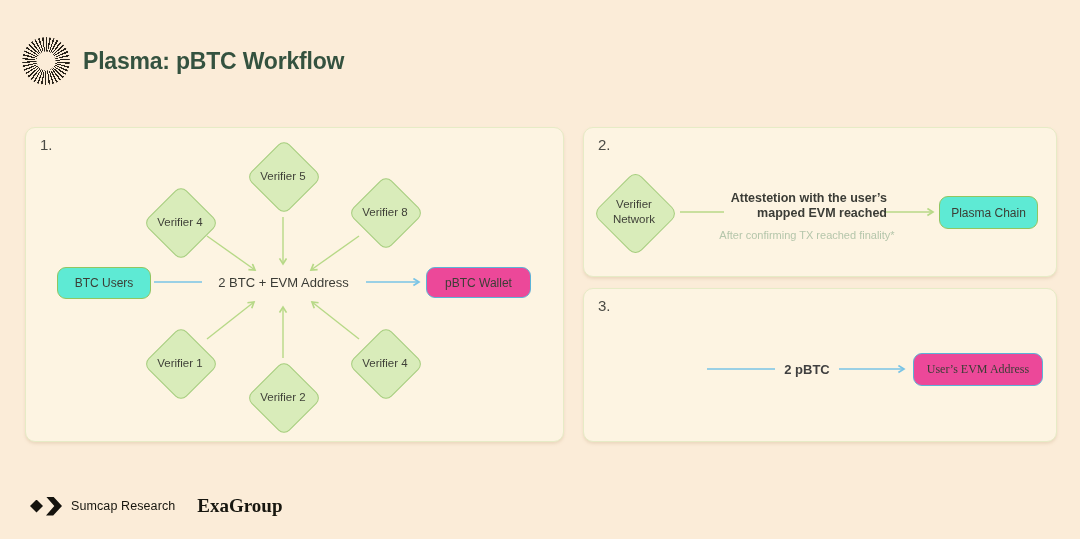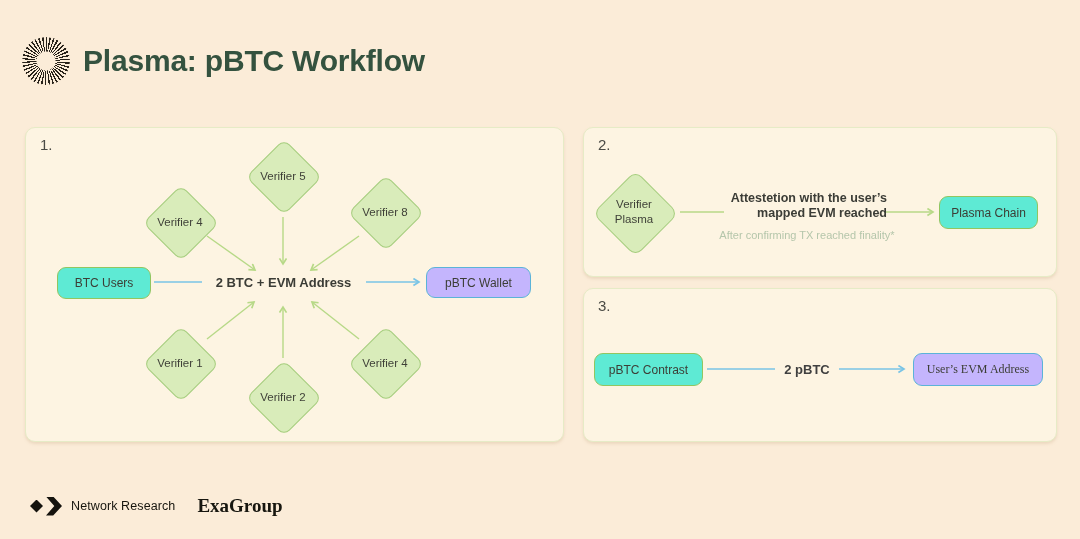--- a/index.html
+++ b/index.html
@@ -12,21 +12,21 @@
 
   
   .header { position:absolute; left:22px; top:37px; display:flex; align-items:center; gap:13px; }
   .spiral-logo {
     width:48px; height:48px; border-radius:50%;
     background:repeating-conic-gradient(#28221a 0deg 4deg, transparent 4deg 9.5deg);
     -webkit-mask:radial-gradient(circle, transparent 0 9px, #000 10px);
     mask:radial-gradient(circle, transparent 0 9px, #000 10px);
     transform:rotate(8deg);
   }
-  .page-title { font-size:30px; font-weight:700; color:#34523f; letter-spacing:-0.2px; }
+  .page-title { font-size:23px; font-weight:700; color:#34523f; letter-spacing:-0.2px; }
 
   
   .panel {
     position:absolute; background:#fdf4e2;
     border:1px solid #e6ebc6; border-radius:10px;
     box-shadow:0 2px 3px rgba(190,160,120,0.25);
   }
   #panel1 { left:25px;  top:127px; width:537px; height:313px; }
   #panel2 { left:583px; top:127px; width:472px; height:148px; }
   #panel3 { left:583px; top:288px; width:472px; height:152px; }
@@ -61,33 +61,33 @@
     display:flex; align-items:center; justify-content:center;
     font-size:11.5px; text-align:center; line-height:1.3;
   }
 
   
   .node {
     position:absolute; display:flex; align-items:center; justify-content:center;
     border-radius:9px; font-size:12px; color:#3c3e36;
   }
   .node.green { background:#5eead4; border:1.5px solid #92c560; }
-  .node.blue  { background:#c4b5fd; border:1.5px solid #5bb3d8; }
+  .node.blue  { background:#ec4899; border:1.5px solid #5bb3d8; }
 
   #btc-users      { left:31px;  top:139px; width:92px;  height:30px; }
   #pbtc-wallet    { left:400px; top:139px; width:103px; height:29px; }
   #plasma-chain   { left:355px; top:68px;  width:97px;  height:31px; }
   #pbtc-contrast  { left:10px;  top:64px;  width:107px; height:31px; }
   #users-evm      { left:329px; top:64px;  width:128px; height:31px;font-family:Liberation Serif, serif; }
 
   
   .center-label {
     position:absolute; left:155px; top:140px; width:205px; height:29px;
     display:flex; align-items:center; justify-content:center;
-    font-size:13px; font-weight:700; color:#3b3c36; white-space:nowrap;
+    font-size:13px; font-weight:400; color:#3b3c36; white-space:nowrap;
   }
   .attest-label {
     position:absolute; left:143px; top:63px; width:160px;
     text-align:right; font-size:12.5px; font-weight:700; color:#3b3c36; line-height:15px;
     white-space:nowrap;
   }
   .attest-note {
     position:absolute; left:123px; top:101px; width:200px;
     text-align:center; font-size:11px; color:#b5c6ab;
   }
@@ -175,43 +175,42 @@
 <div class="panel" id="panel2">
   <div class="panel-number">2.</div>
 
   <svg class="arrows" width="472" height="148" viewBox="0 0 472 148">
     <line x1="96" y1="84" x2="140" y2="84" stroke="#b7d987" stroke-width="1.4"></line>
     <line x1="300" y1="84" x2="349" y2="84" stroke="#b7d987" stroke-width="1.4" marker-end="url(#ag)"></line>
   </svg>
 
   <div class="diamond-big">
     <div class="shape"></div>
-    <div class="lbl">Verifier Plasma</div>
+    <div class="lbl">Verifier Network</div>
   </div>
 
   <div class="attest-label">
     <div>Attestetion with the user’s</div>
     <div>mapped EVM reached</div>
   </div>
   <div class="attest-note">After confirming TX reached finality*</div>
 
   <div class="node green" id="plasma-chain">Plasma Chain</div>
 </div>
 
 <div class="panel" id="panel3">
   <div class="panel-number">3.</div>
 
   <svg class="arrows" width="472" height="152" viewBox="0 0 472 152">
     <line x1="123" y1="80" x2="191" y2="80" stroke="#79c4e6" stroke-width="1.4"></line>
     <line x1="255" y1="80" x2="320" y2="80" stroke="#79c4e6" stroke-width="1.4" marker-end="url(#ab)"></line>
   </svg>
 
-  <div class="node green" id="pbtc-contrast">pBTC Contrast</div>
   <div class="amount-label">2 pBTC</div>
   <div class="node blue" id="users-evm">User’s EVM Address</div>
 </div>
 
 <div class="footer">
   <div class="f-diamond"></div>
   <div class="f-chevron"></div>
-  <div class="f-brand1">Network Research</div>
+  <div class="f-brand1">Sumcap Research</div>
   <div class="f-brand2">ExaGroup</div>
 </div>
 
 </body></html>

